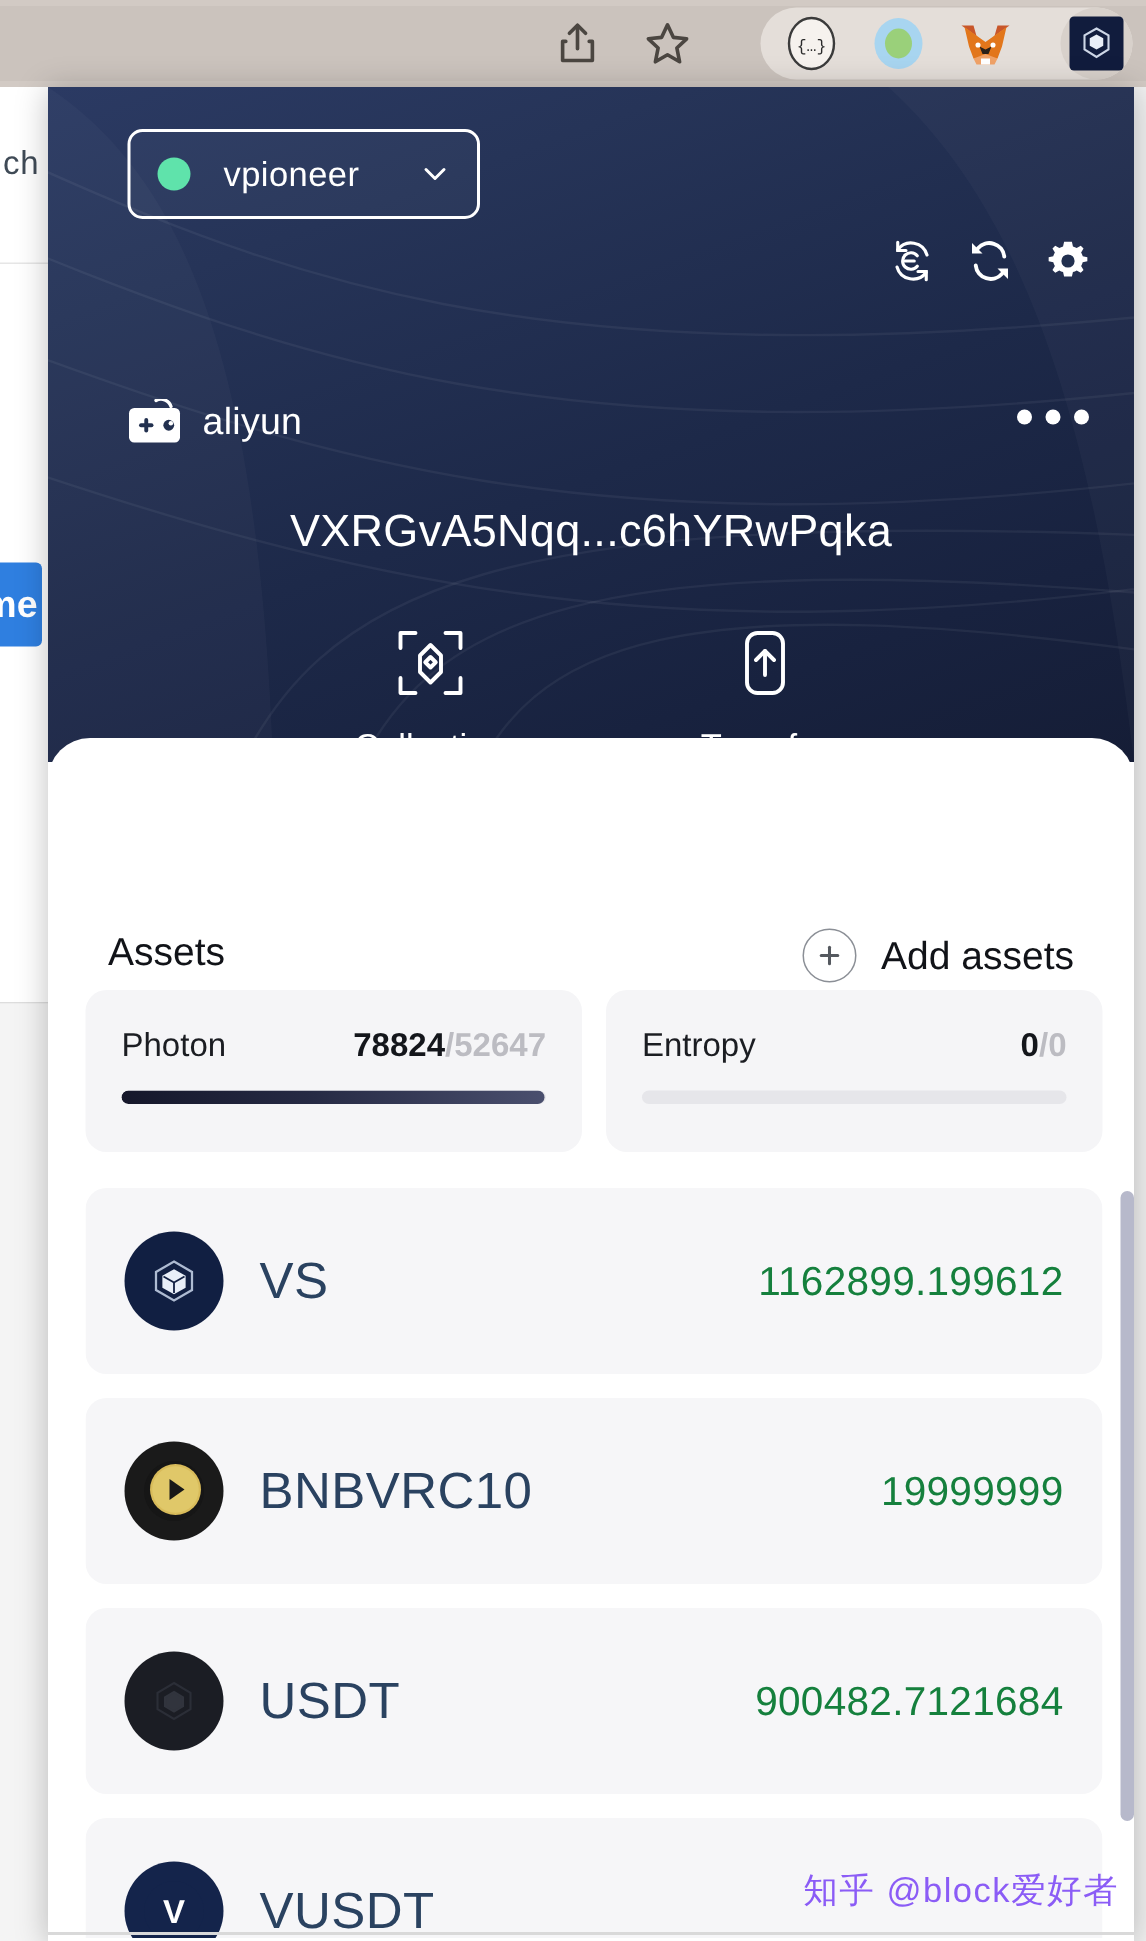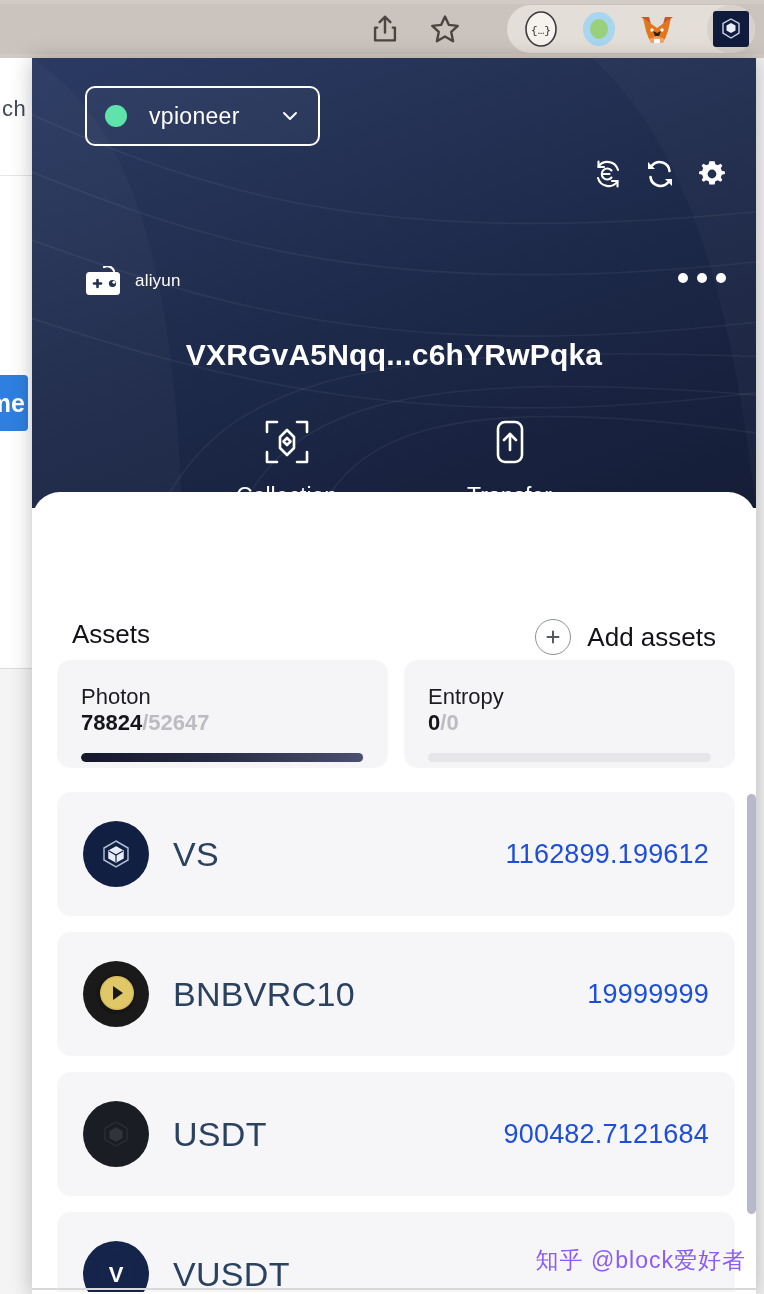--- a/index.html
+++ b/index.html
@@ -116,31 +116,31 @@
     position: absolute; right: 28px; top: 100px;
     display: flex; align-items: center; gap: 20px;
   }
   .hdr-ico { width: 32px; height: 32px; display: block; cursor: pointer; }
 
   .wallet-row {
     position: absolute; left: 53px; top: 208px;
     display: flex; align-items: center; gap: 14px;
   }
   .wallet-ico { width: 36px; height: 30px; }
-  .wallet-label { color: #ffffff; font-size: 17px; letter-spacing: .2px; }
+  .wallet-label { color: #ffffff; font-size: 25px; letter-spacing: .2px; }
   .dots-menu {
     position: absolute; right: 30px; top: 215px;
     display: flex; gap: 9px; cursor: pointer;
   }
   .dots-menu i { width: 10px; height: 10px; border-radius: 50%; background: #fff; display: block; }
 
   .address {
     position: absolute; left: 0; top: 280px; width: 724px;
     text-align: center; color: #ffffff;
-    font-size: 30px; font-weight: 700; letter-spacing: .2px;
+    font-size: 30px; font-weight: 400; letter-spacing: .2px;
   }
 
   .action-row {
     position: absolute; left: 0; top: 360px; width: 724px;
     display: flex; justify-content: center; gap: 130px;
   }
   .action-item {
     display: flex; flex-direction: column; align-items: center; gap: 13px;
     cursor: pointer;
   }
@@ -169,21 +169,21 @@
 
   .stat-row {
     position: absolute; left: 25px; top: 168px;
     width: 678px; display: flex; gap: 16px;
   }
   .stat-card {
     flex: 1; height: 108px;
     background: #f5f5f7; border-radius: 14px;
     padding: 24px 24px 0 24px;
   }
-  .stat-head { display: flex; align-items: baseline; justify-content: space-between; flex-direction: column; }
+  .stat-head { display: flex; align-items: baseline; justify-content: space-between; }
   .stat-name { font-size: 22px; color: #1b1d22; }
   .stat-val { font-size: 22px; font-weight: 700; color: #14161b; }
   .stat-val .den { color: #bcbcc2; font-weight: 700; }
   .stat-track {
     margin-top: 17px; height: 9px; border-radius: 5px; background: #e6e6ea;
     overflow: hidden;
   }
   .stat-fill {
     height: 100%; border-radius: 5px;
     background: linear-gradient(90deg,#15172a 0%,#262a44 45%,#4a4f6e 100%);
@@ -203,21 +203,21 @@
   .token-ico {
     width: 66px; height: 66px; border-radius: 50%; flex: 0 0 auto;
     display: flex; align-items: center; justify-content: center;
     overflow: hidden;
   }
   .token-sym {
     font-size: 34px; font-weight: 500; color: #2a4260; margin-left: 24px;
     letter-spacing: .3px;
   }
   .token-bal {
-    margin-left: auto; font-size: 27px; color: #1d4ed8; letter-spacing: .2px; text-align: center;
+    margin-left: auto; font-size: 27px; color: #15803d; letter-spacing: .2px; text-align: center;
   }
   .scroll-track {
     position: absolute; right: 0px; top: 302px;
     width: 9px; height: 420px; border-radius: 5px;
   }
   .scroll-thumb {
     width: 9px; height: 420px; border-radius: 5px; background: #b7b9cb;
   }
 
   .watermark {

